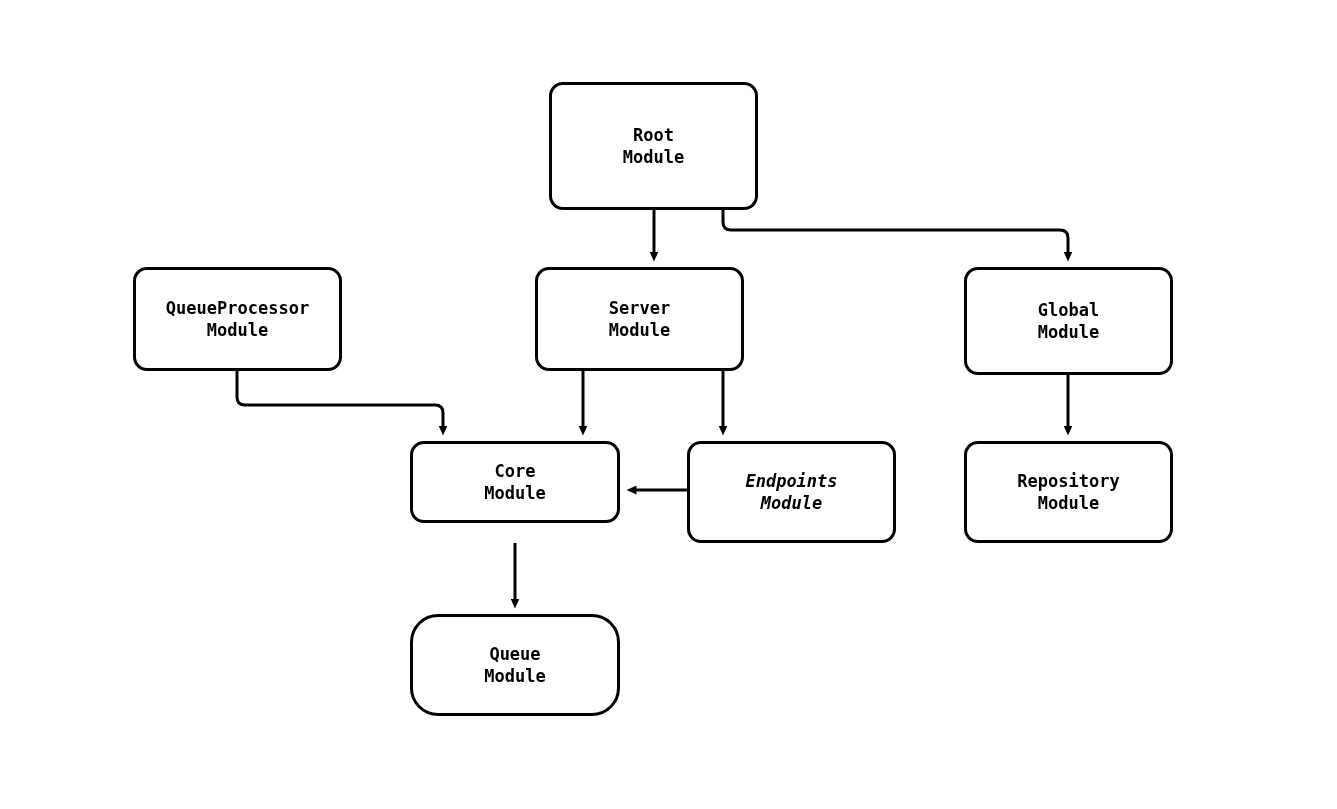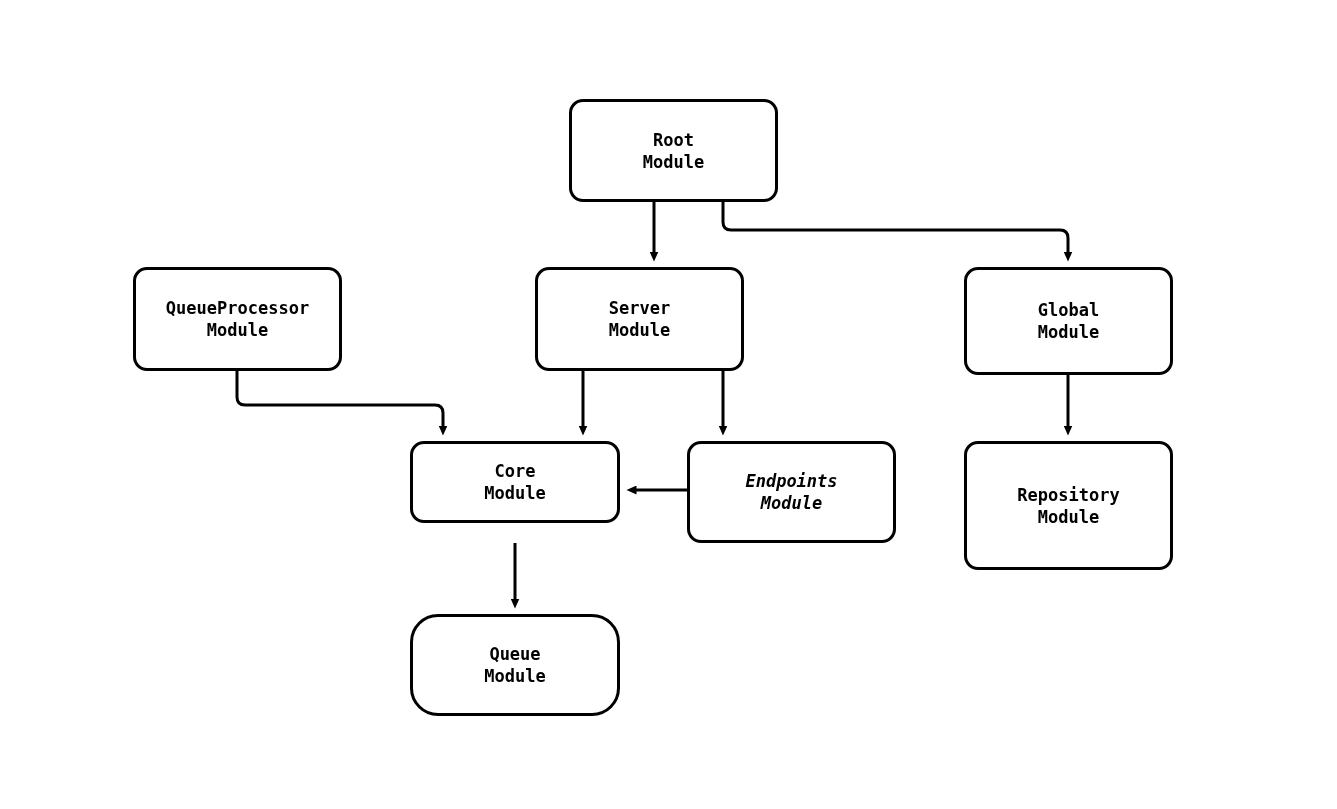--- a/index.html
+++ b/index.html
@@ -83,21 +83,21 @@
 
     <g>
       <path d="M 1068 371 L 1068 426" stroke="#000000" stroke-width="3" fill="none" marker-end="url(#arrow-down)"></path>
     </g>
 
     <g>
       <path d="M 515 543 L 515 599" stroke="#000000" stroke-width="3" fill="none" marker-end="url(#arrow-down)"></path>
     </g>
   </svg>
 
-  <div class="node" style="left:549px; top:99px; width:209px; height:103px;margin-left:20px;">
+  <div class="node" style="left:549px; top:82px; width:209px; height:128px;">
     <span class="node-label">Root
 Module</span>
   </div>
 
   <div class="node" style="left:133px; top:267px; width:209px; height:104px;text-align:center;">
     <span class="node-label">QueueProcessor
 Module</span>
   </div>
 
   <div class="node" style="left:535px; top:267px; width:209px; height:104px;">
@@ -113,21 +113,21 @@
   <div class="node" style="left:410px; top:441px; width:210px; height:82px;">
     <span class="node-label">Core
 Module</span>
   </div>
 
   <div class="node" style="left:687px; top:441px; width:209px; height:102px;font-style:italic;">
     <span class="node-label">Endpoints
 Module</span>
   </div>
 
-  <div class="node" style="left:964px; top:441px; width:209px; height:129px;">
+  <div class="node" style="left:964px; top:441px; width:209px; height:102px;">
     <span class="node-label">Repository
 Module</span>
   </div>
 
   <div class="node" style="left:410px; top:614px; width:210px; height:102px;border-radius:28px;">
     <span class="node-label">Queue
 Module</span>
   </div>
 
 </div>

